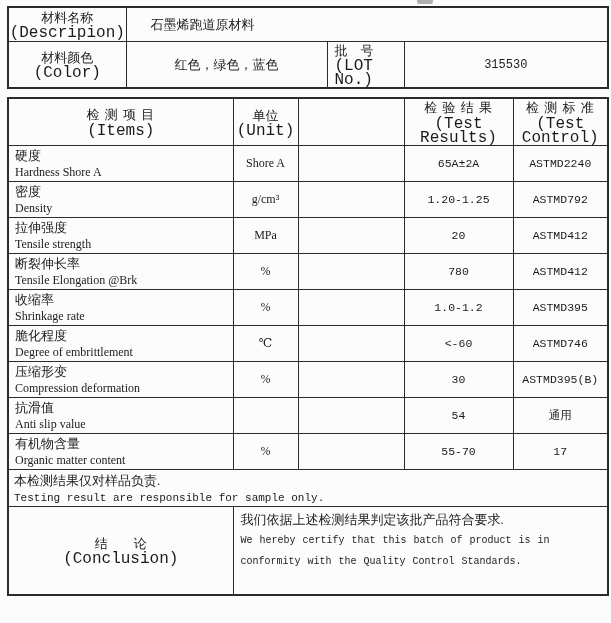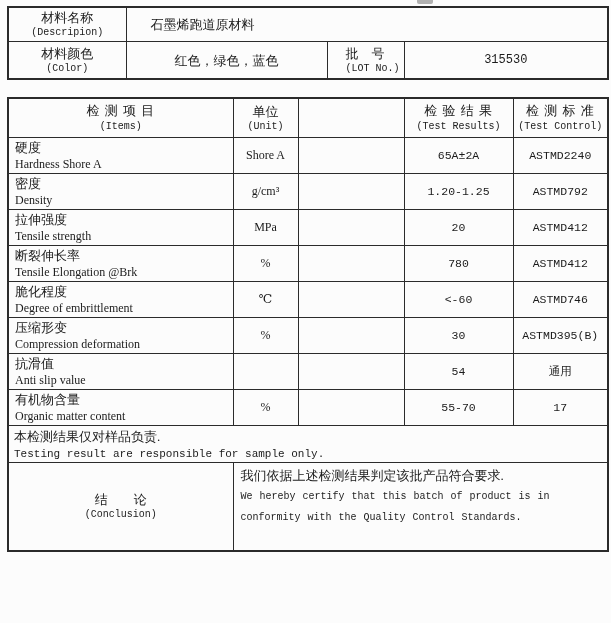--- a/index.html
+++ b/index.html
@@ -32,26 +32,26 @@
     padding:0;
     overflow:hidden;
     vertical-align:middle;
   }
   .info-table{top:6px;}
   .test-table{top:97px;}
   .center{text-align:center;}
   .cn{font-size:13px;line-height:17px;}
   .en{font-size:11px;line-height:14px;}
   .mono{font-family:"Liberation Mono","DejaVu Sans Mono",monospace;}
-  .en.mono{font-size:10px;}
+  .en.mono{font-size:16px;}
   .val{font-size:12px;}
   .left-pad{padding-left:24px;text-align:left;}
   .info-table tr.r1 td{height:33px;}
   .info-table tr.r2 td{height:36px;}
-  .lot-cell{padding-left:18px;text-align:left;}
+  .lot-cell{padding-left:7px;text-align:left;}
   .test-table thead td{height:38px;}
   .test-table tbody.rows td{height:35px;}
   .item-cell{padding-left:6px;text-align:left;}
   .item-cn{font-size:13px;line-height:17px;}
   .item-en{font-size:12px;line-height:16px;}
   .unit-cell{font-size:12px;}
   .result-cell,.method-cell{font-size:11.5px;}
   .hdr-cn{font-size:13px;letter-spacing:1px;}
   .note-row td{height:36px;padding-left:5px;text-align:left;}
   .note-cn{font-size:13px;line-height:19px;}
@@ -164,20 +164,30 @@
       <div class="item-cn">断裂伸长率</div>
       <div class="item-en">Tensile Elongation @Brk</div>
     </td>
     <td class="center unit-cell">%</td>
     <td class="center"></td>
     <td class="center mono result-cell">780</td>
     <td class="center mono method-cell">ASTMD412</td>
   </tr>
         <tr>
     <td class="item-cell">
+      <div class="item-cn">收缩率</div>
+      <div class="item-en">Shrinkage rate</div>
+    </td>
+    <td class="center unit-cell">%</td>
+    <td class="center"></td>
+    <td class="center mono result-cell">1.0-1.2</td>
+    <td class="center mono method-cell">ASTMD395</td>
+  </tr>
+        <tr>
+    <td class="item-cell">
       <div class="item-cn">脆化程度</div>
       <div class="item-en">Degree of embrittlement</div>
     </td>
     <td class="center unit-cell">℃</td>
     <td class="center"></td>
     <td class="center mono result-cell">&lt;-60</td>
     <td class="center mono method-cell">ASTMD746</td>
   </tr>
         <tr>
     <td class="item-cell">

